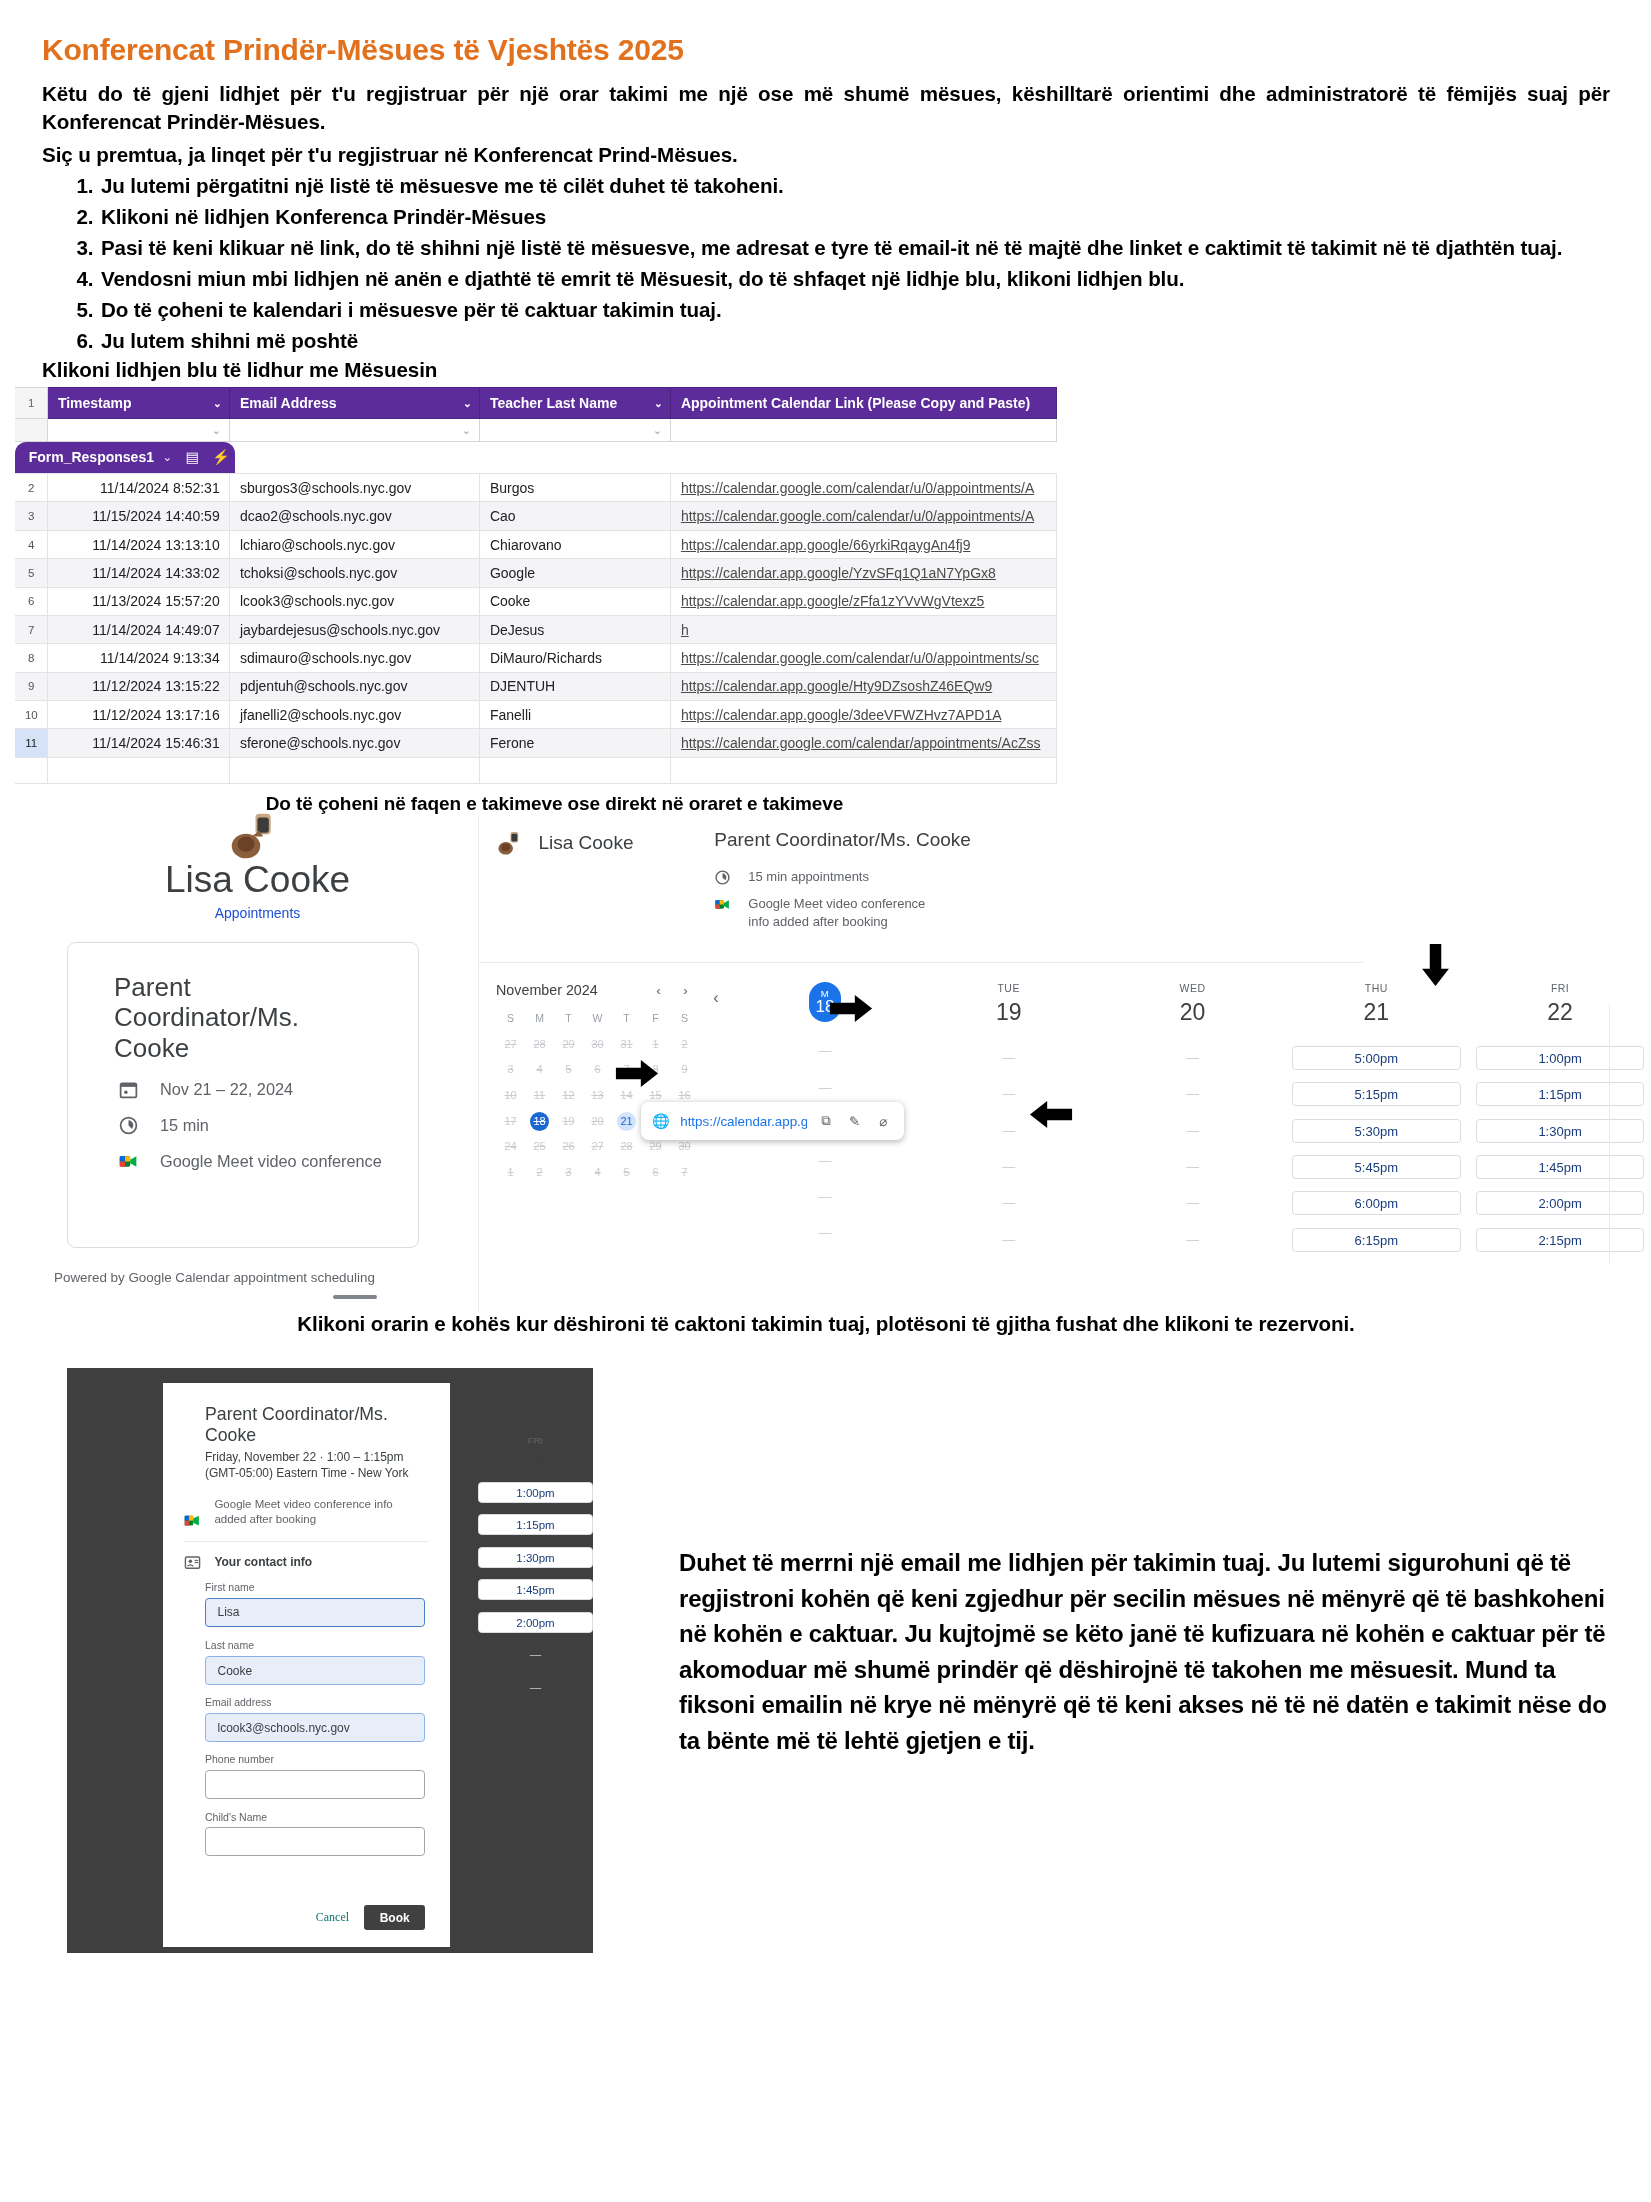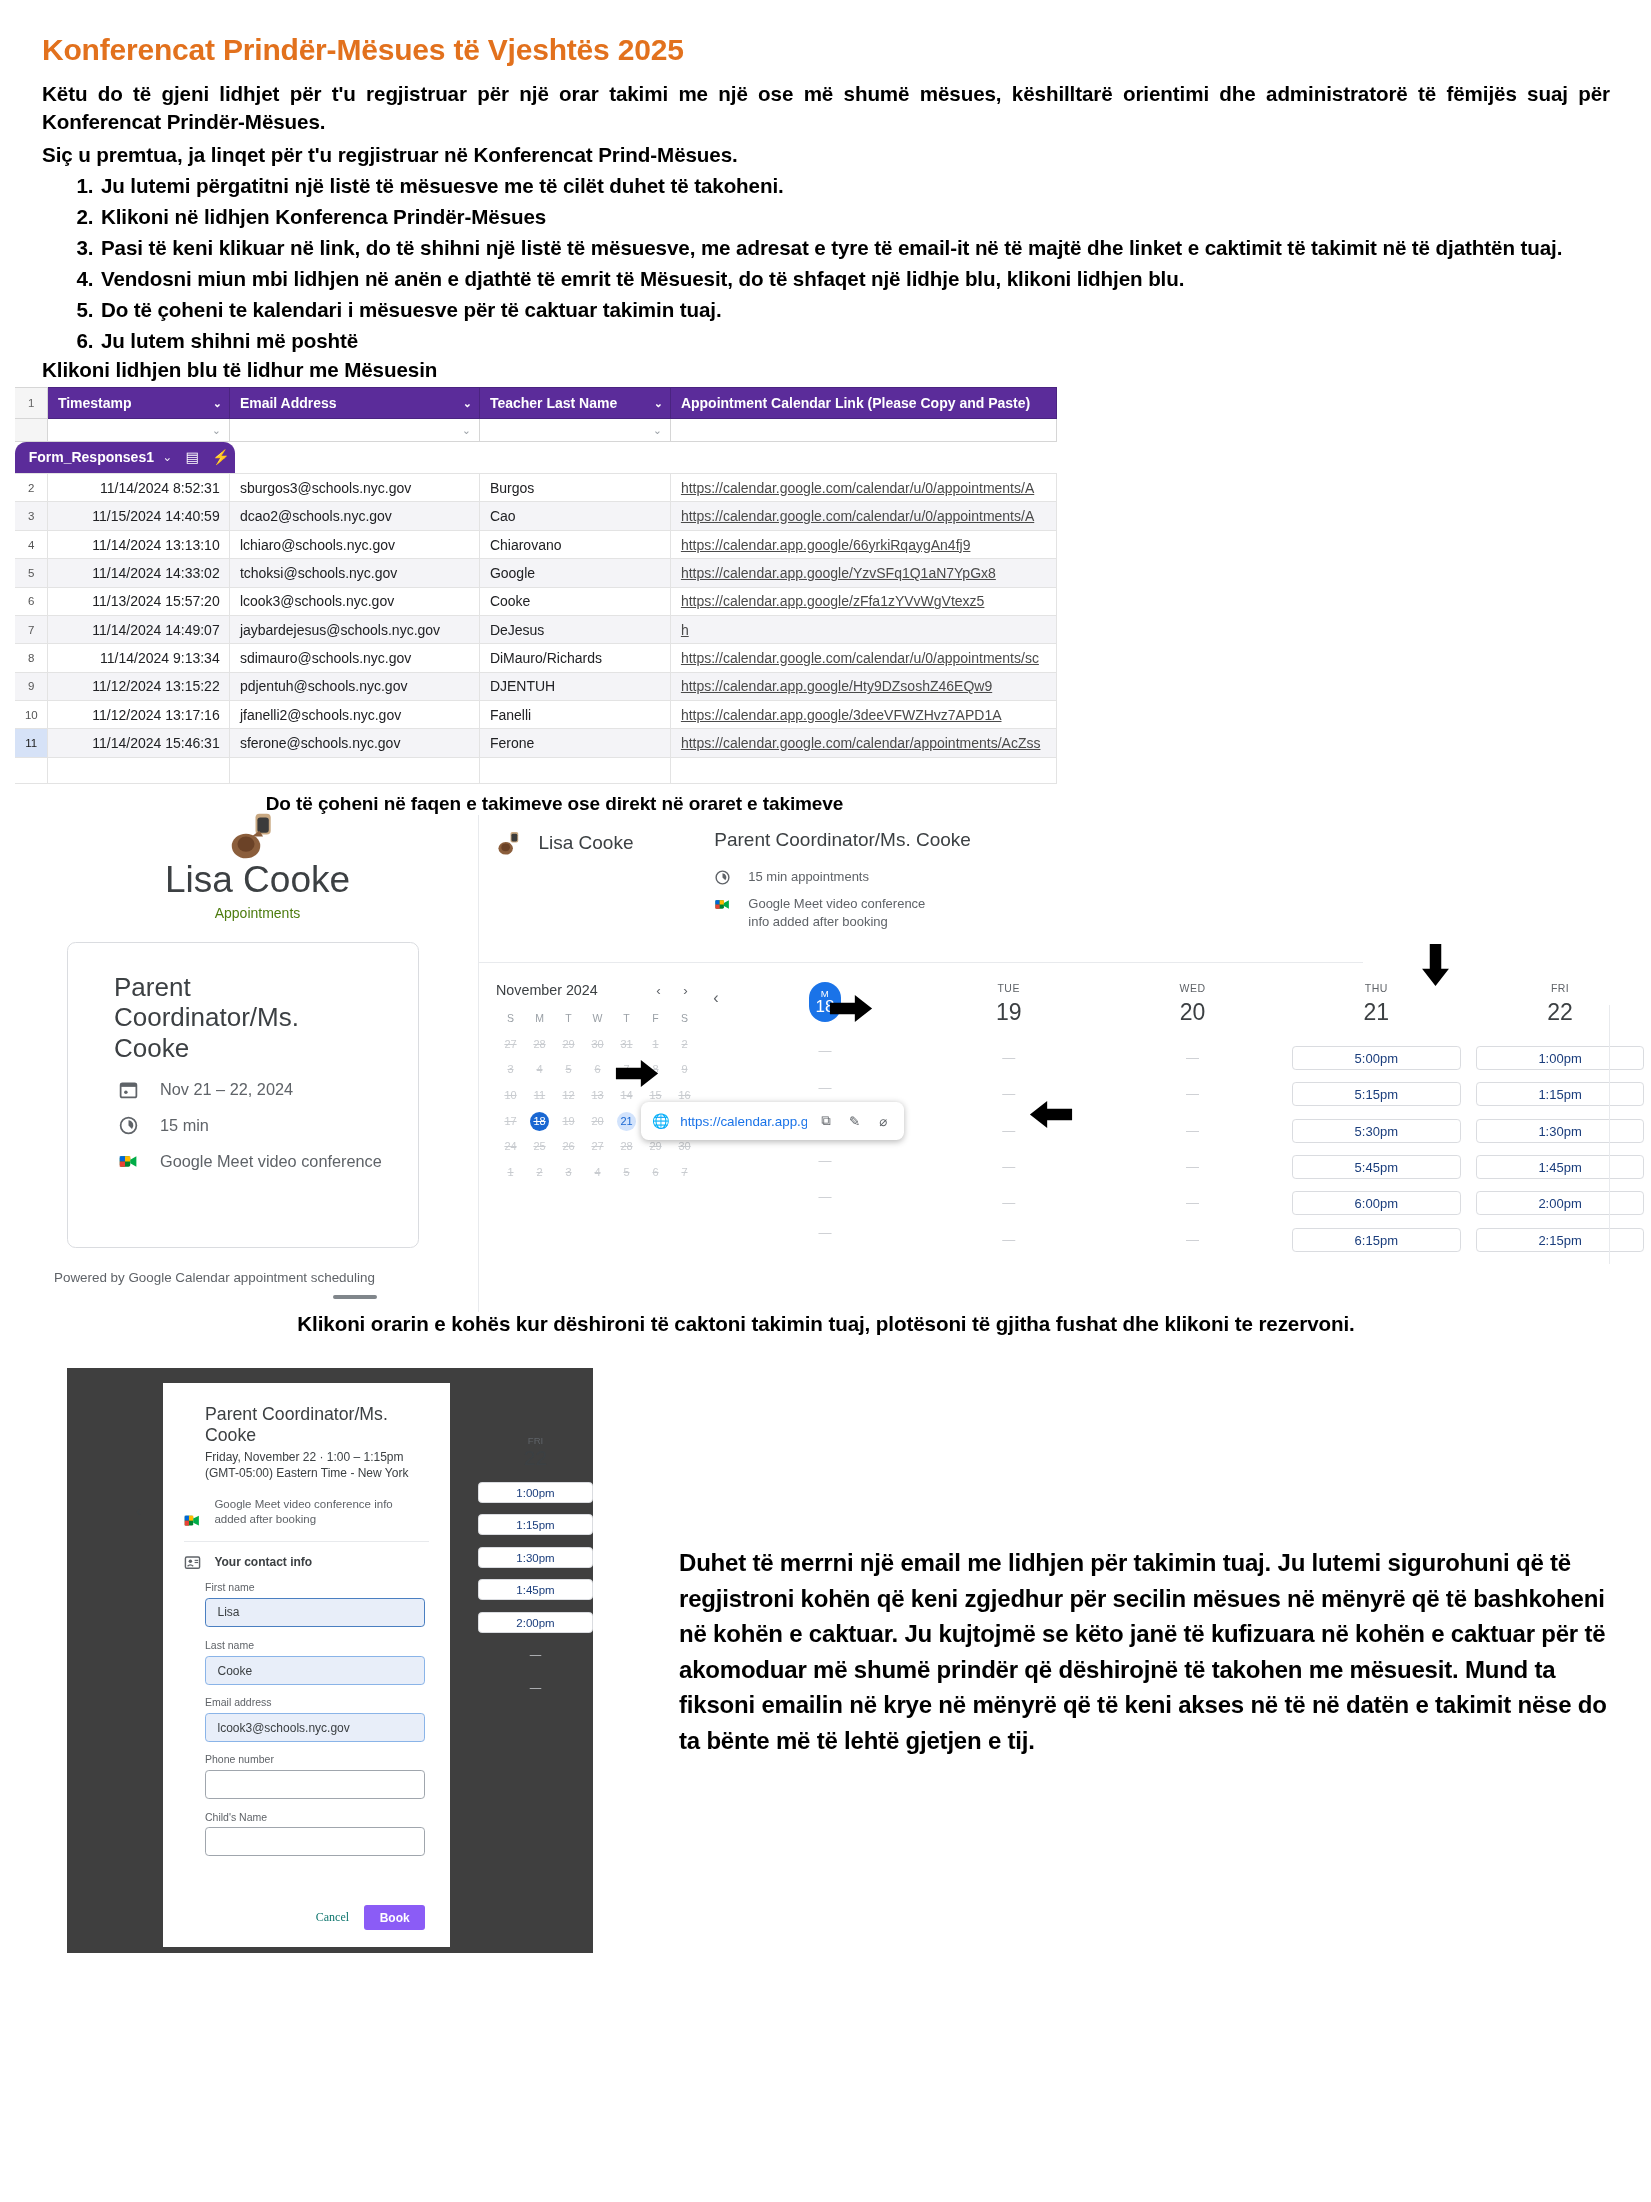--- a/index.html
+++ b/index.html
@@ -189,21 +189,21 @@
   .avatar-big {
     position:absolute; left:227px; top:-17px; width:57px; height:57px;
   }
   .lisa-name {
     position:absolute; left:100px; top:34px; width:315px;
     text-align:center; font-size:37px; color:#3c4043; font-weight:400;
     font-family:"Liberation Sans", sans-serif;
   }
   .lisa-sub {
     position:absolute; left:100px; top:80px; width:315px;
-    text-align:center; font-size:14px; color:#4d7c0f;
+    text-align:center; font-size:14px; color:#1d4ed8;
   }
   .card {
     position:absolute; left:67px; top:117px;
     width:352px; height:306px;
     border:1px solid #dadce0; border-radius:8.6px; background:#fff;
   }
   .card-title { margin:29px 0 0 46px; font-size:26px; color:#3c4043; line-height:1.17; width:258px;}
   .card-line { display:flex; align-items:center; gap:21px; margin:15.3px 0 0 50px; }
   .card-line .ic { width:21px; height:21px; flex:none; }
   .card-line .tx { font-size:16.3px; color:#5f6368; }
@@ -306,21 +306,21 @@
   }
   .fld .inp.filled { background:#e8eef9; border-color:#8ab4e8; }
   .fld .inp.focus { background:#e8eef9; border:1.9px solid #4a7fc1; line-height:27px; }
   .fc-actions {
     position:absolute; left:0; bottom:17px; width:287px;
     display:flex; justify-content:flex-end; align-items:center; gap:15.3px;
     padding-right:25px;
   }
   .btn-cancel { font-size:12px; color:#0f766e;font-family:Liberation Serif, serif; }
   .btn-book {
-    background:#8b5cf6; color:#fff; font-size:12px;
+    background:#404040; color:#fff; font-size:12px;
     padding:5.7px 15.3px; border-radius:2.9px; font-weight:600;
   }
   .ghost-col {
     position:absolute; left:411px; top:67px; width:115px;
   }
   .ghost-col .gh-dow { font-size:9.6px; color:#5f6368; text-align:center; }
   .ghost-col .gh-num { font-size:21px; color:#3c4043; text-align:center; margin-bottom:11.5px; }
   .ghost-col .gh-slot {
     height:21px; line-height:21px; text-align:center;
     border:1px solid #dadce0; border-radius:3.8px;

